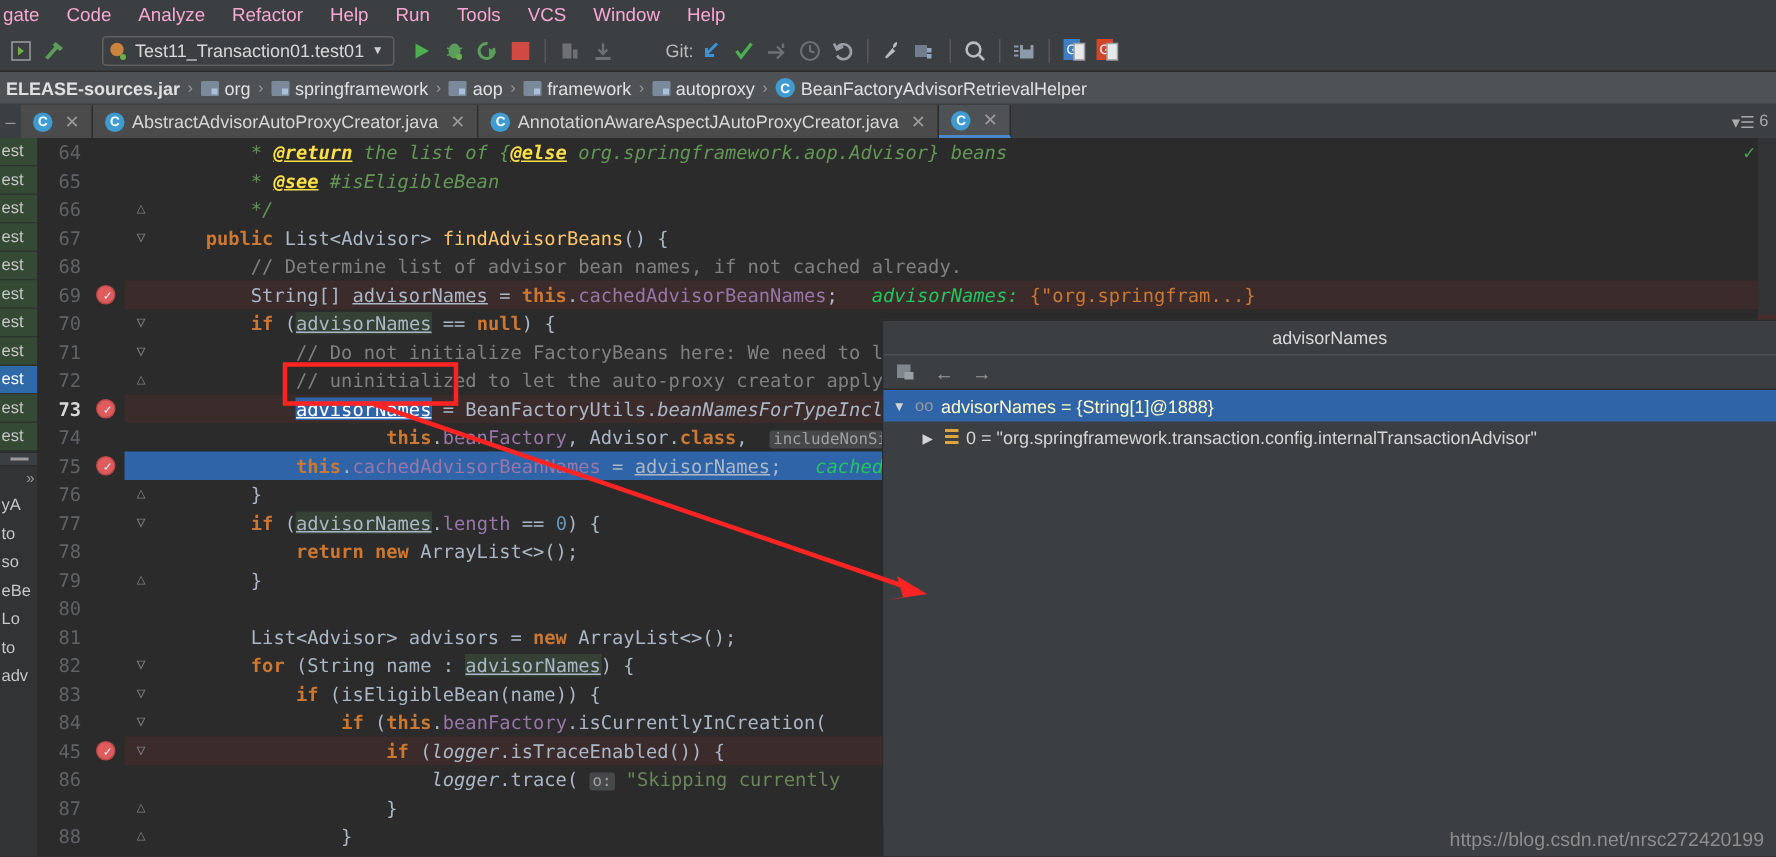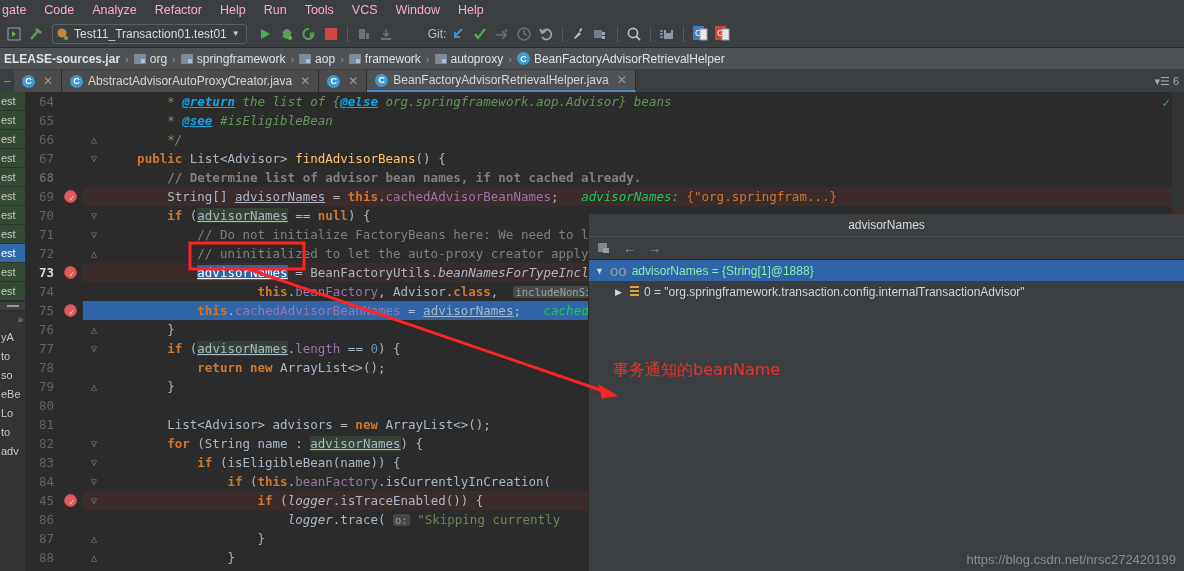--- a/index.html
+++ b/index.html
@@ -21,21 +21,21 @@
   .menubar .mi:first-child { padding-left: 2px; }
 
   .toolbar {
     height: 28px; background:#3c3f41; display:flex; align-items:center;
     padding: 0 4px; gap:2px; border-bottom:1px solid #2b2b2b;
   }
   .tb-icon { width:20px; height:20px; display:flex; align-items:center; justify-content:center; }
   .runconfig {
     display:flex; align-items:center; gap:5px;
     border:1px solid #5e6060; border-radius:3px; height:20px;
-    padding: 0 6px 0 4px; margin-left:4px; color:#d8d8d8; font-size:12px;
+    padding: 0 6px 0 4px; margin-left:20px; color:#d8d8d8; font-size:12px;
   }
   .sep { width:1px; height:16px; background:#555759; margin:0 4px; }
 
   .breadcrumbbar {
     height:22px; background:#4e5254; display:flex; align-items:center;
     padding-left:0px; font-size:12px; color:#e0e0e0; gap:0;
     border-bottom:1px solid #3c3f41;
   }
   .bc-item { display:flex; align-items:center; gap:4px; padding: 0 4px; white-space:nowrap; }
   .bc-chev { color:#9a9a9a; font-size:11px; padding:0 1px; }
@@ -90,21 +90,21 @@
 
   .row-wrap { position:relative; height:19px; }
   .row-bg-red { position:absolute; left:58px; right:0; top:0; height:19px; background:#3b2b2b; }
   .row-bg-sel { position:absolute; left:58px; right:0; top:0; height:19px; background:#2f65a8; }
 
   .kw { color:#cc7832;font-weight:bold; }
   .str { color:#6a8759; }
   .num { color:#6897bb; }
   .cmt { color:#808080; }
   .doc { color:#629755; font-style:italic; }
-  .doctag { color:#0ea5e9; font-style:italic; font-weight:bold; text-decoration:underline; }
+  .doctag { color:#fde047; font-style:italic; font-weight:bold; text-decoration:underline; }
   .meth { color:#ffc66d; }
   .fld { color:#9876aa; }
   .stat { color:#a9b7c6; font-style:italic; }
   .ident { color:#a9b7c6; }
   .hl { background:#344134; }
   .hlsel { background:#2f65a8; color:#ffffff; }
   .underline { text-decoration:underline; }
   .inlay { background:#45494a; color:#a0a0a0; font-size:10.5px; border-radius:2px; padding:0 2px; font-style:normal;}
   .hint { color:#22c55e; font-style:italic; }
   .hintstr { color:#cc7832; }
@@ -118,24 +118,24 @@
     background:#3c3f41; border-left:1px solid #2b2b2b; border-top:1px solid #2b2b2b;
   }
   .dp-title { height:22px; display:flex; align-items:center; justify-content:center;
      color:#d8d8d8; font-size:12px; background:#3c3f41;}
   .dp-toolbar { height:24px; display:flex; align-items:center; gap:12px; padding-left:8px;
      background:#3c3f41; border-top:1px solid #4d5052; border-bottom:1px solid #2b2b2b; color:#9a9a9a; font-size:13px;}
   .dp-body { background:#3c3f41; height: 292px; position:relative;}
   .var-row { height:21px; display:flex; align-items:center; gap:5px; padding-left:6px; font-size:12px; color:#d4d4d4;}
   .var-row.sel { background:#2f65a8; color:#ffffff; }
   .tri { font-size:9px; color:#d4d4d4; width:10px; }
-  .oo { color:#9a9a9a; font-size:15px;}
+  .oo { color:#9a9a9a; font-size:11px;}
   .arr-ico { width:9px;height:11px;background:repeating-linear-gradient(#d9a441,#d9a441 2px,#3c3f41 2px,#3c3f41 4px); display:inline-block;}
   .val-str { color:#d4d4d4; }
-  .var-row.sel .val-str{ color:#86efac; }
+  .var-row.sel .val-str{ color:#fef9c3; }
   .cn-note { position:absolute; left:24px; top:100px; color:#e8332e; font-size:16px;
     font-family:"DejaVu Sans", sans-serif; }
 
   .watermark { position:absolute; right:8px; bottom:4px; color:#8d8d8d; font-size:13px; }
 
   svg { display:block; }
 </style>
 </head>
 <body>
 
@@ -326,25 +326,25 @@
     <span class="tab-ico">C</span>
     <span class="close">✕</span>
   </div>
   <div class="tab">
     <span class="tab-ico">C</span>
     <span>AbstractAdvisorAutoProxyCreator.java</span>
     <span class="close">✕</span>
   </div>
   <div class="tab">
     <span class="tab-ico">C</span>
+    <span>AnnotationAwareAspectJAutoProxyCreator.java</span>
     <span class="close">✕</span>
   </div>
   <div class="tab active">
     <span class="tab-ico">C</span>
-    <span>BeanFactoryAdvisorRetrievalHelper.java</span>
     <span class="close">✕</span>
   </div>
   <div class="rgutter">
     <span>▾☰</span>
     <span>6</span>
   </div>
 </div>
 
 <div class="workspace">
 
@@ -381,21 +381,21 @@
         <div class="row-wrap">
           <div class="line" style="position: relative; justify-content: center;"><div class="lnum">65</div><div class="gutter-bp"></div><div class="gutter-fold"></div><div class="codetext"><span class="doc">        * </span><span class="doctag">@see</span><span class="doc"> #isEligibleBean</span></div></div>
         </div>
         <div class="row-wrap">
           <div class="line" style="position: relative;"><div class="lnum">66</div><div class="gutter-bp"></div><div class="gutter-fold">△</div><div class="codetext"><span class="doc">        */</span></div></div>
         </div>
         <div class="row-wrap">
           <div class="line" style="position: relative;"><div class="lnum">67</div><div class="gutter-bp"></div><div class="gutter-fold">▽</div><div class="codetext"><span class="ident">    </span><span class="kw">public</span><span class="ident"> List&lt;Advisor&gt; </span><span class="meth">findAdvisorBeans</span><span class="ident">() {</span></div></div>
         </div>
         <div class="row-wrap">
-          <div class="line" style="position: relative; font-weight: bold;"><div class="lnum">68</div><div class="gutter-bp"></div><div class="gutter-fold"></div><div class="codetext"><span class="cmt">        // Determine list of advisor bean names, if not cached already.</span></div></div>
+          <div class="line" style="position: relative;"><div class="lnum">68</div><div class="gutter-bp"></div><div class="gutter-fold"></div><div class="codetext"><span class="cmt">        // Determine list of advisor bean names, if not cached already.</span></div></div>
         </div>
         <div class="row-wrap">
           <div class="row-bg-red"></div>
           <div class="line" style="position: relative;"><div class="lnum">69</div><div class="gutter-bp"><div class="bp"></div></div><div class="gutter-fold"></div><div class="codetext"><span class="ident">        String[] </span><span class="underline">advisorNames</span><span class="ident"> = </span><span class="kw">this</span><span class="ident">.</span><span class="fld">cachedAdvisorBeanNames</span><span class="ident">;</span><span class="hint">   advisorNames: </span><span class="hintstr">{"org.springfram...}</span></div></div>
         </div>
         <div class="row-wrap">
           <div class="line" style="position: relative;"><div class="lnum">70</div><div class="gutter-bp"></div><div class="gutter-fold">▽</div><div class="codetext"><span class="ident">        </span><span class="kw">if</span><span class="ident"> (</span><span class="hl underline">advisorNames</span><span class="ident"> == </span><span class="kw">null</span><span class="ident">) {</span></div></div>
         </div>
         <div class="row-wrap">
           <div class="line" style="position: relative;"><div class="lnum">71</div><div class="gutter-bp"></div><div class="gutter-fold">▽</div><div class="codetext"><span class="cmt">            // Do not initialize FactoryBeans here: We need to leave all regular beans</span></div></div>
@@ -484,21 +484,20 @@
     <div class="var-row sel">
       <span class="tri">▼</span>
       <span class="oo">oo</span>
       <span class="val-str">advisorNames = {String[1]@1888}</span>
     </div>
     <div class="var-row" style="padding-left:26px">
       <span class="tri">▶</span>
       <span class="arr-ico"></span>
       <span class="val-str">0 = "org.springframework.transaction.config.internalTransactionAdvisor"</span>
     </div>
-    <div class="cn-note">事务通知的beanName</div>
   </div>
   <div class="watermark">https://blog.csdn.net/nrsc272420199</div>
 </div>
 
 <svg style="position:absolute;left:0;top:0;width:1184px;height:571px;pointer-events:none">
   <rect x="190" y="243" width="114" height="26" fill="none" stroke="#ff2424" stroke-width="3"></rect>
   <line x1="248" y1="269" x2="612" y2="394" stroke="#ff2424" stroke-width="3"></line>
   <polygon points="618,396 598,384 602,398 592,400" fill="#ff2424"></polygon>
 </svg>
 

